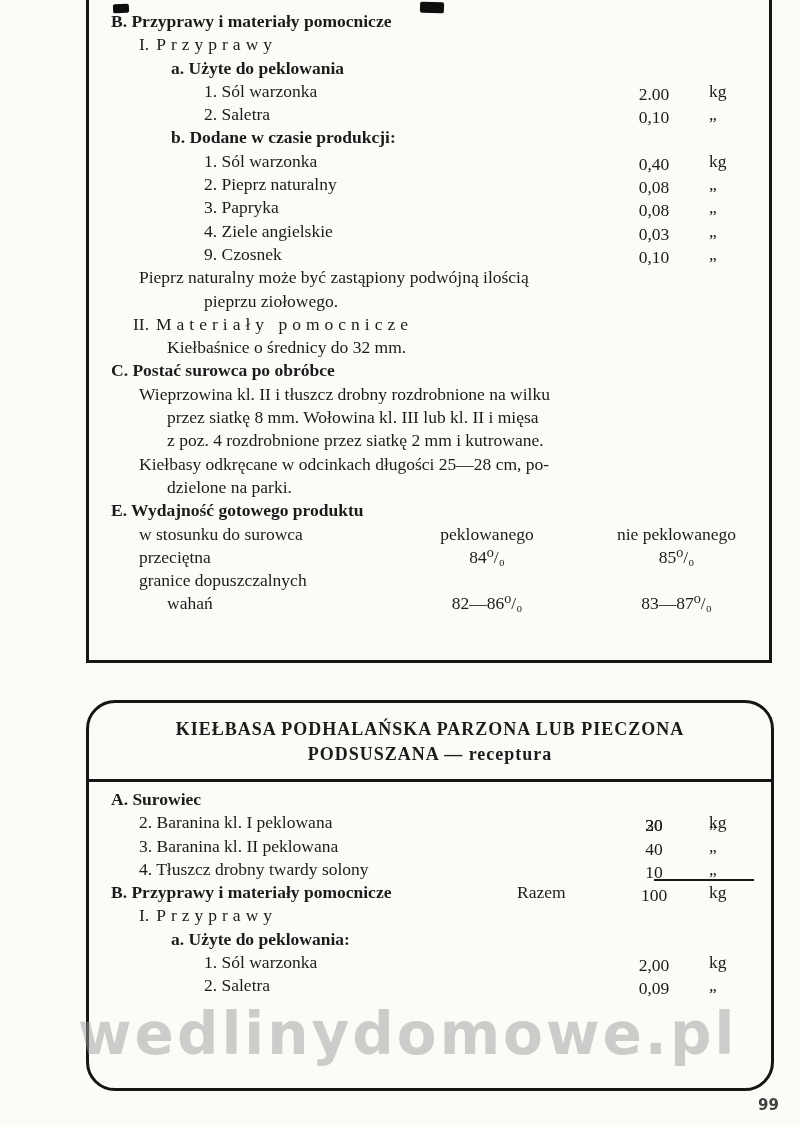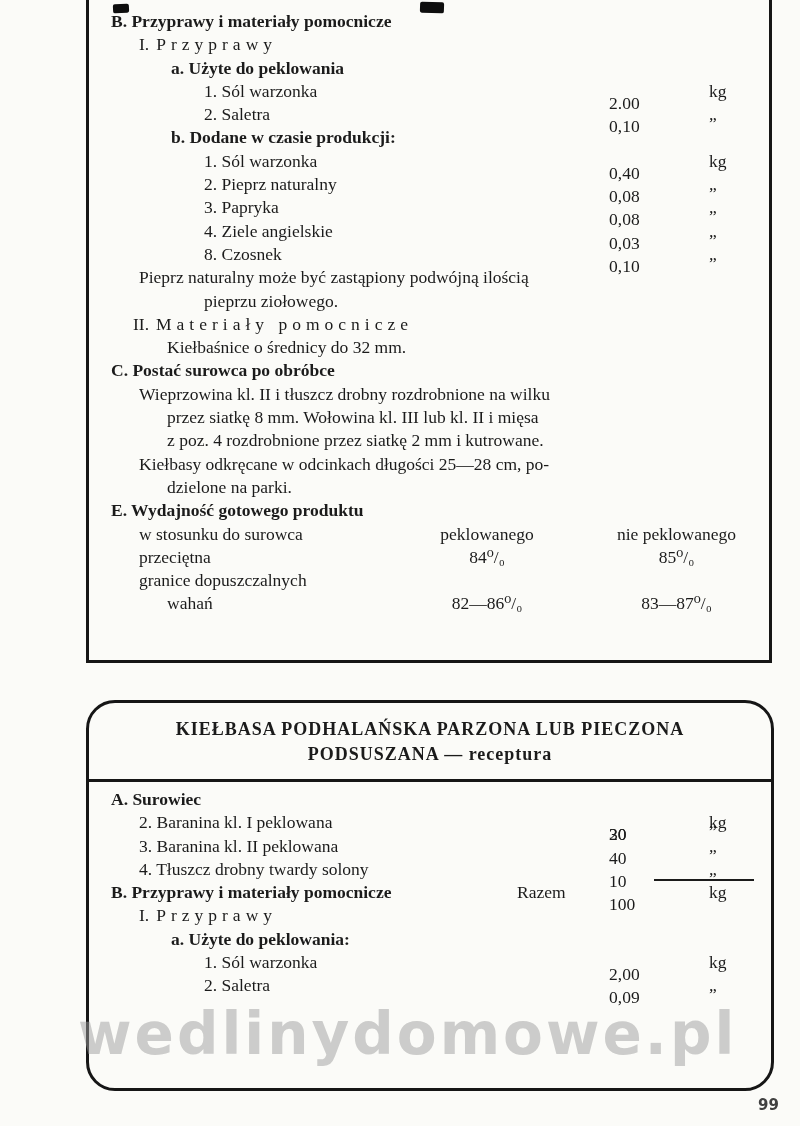--- a/index.html
+++ b/index.html
@@ -30,21 +30,21 @@
   .row { position:relative; white-space:nowrap; }
   .bold { font-weight:bold; }
   .ind0 { padding-left:2px; }
   .ind1 { padding-left:30px; }
   .ind1s { padding-left:24px; }
   .ind2 { padding-left:62px;font-weight:bold; }
   .ind2b { padding-left:58px; }
   .ind3 { padding-left:95px; }
   .spaced { letter-spacing:5px; margin-left:7px; }
 
-  .qty { position:absolute; left:500px; top:12px; width:90px; text-align:left; }
+  .qty { position:absolute; left:500px; top:3px; width:90px; text-align:center; }
   .unit { position:absolute; left:600px; top:0; }
   .sumline { position:absolute; left:545px; top:21px; width:100px; border-top:2px solid #1b1b1b; }
   .total-label { position:absolute; left:408px; top:0; }
 
   .ecol1 { position:absolute; left:288px; top:0; width:180px; text-align:center; }
   .ecol2 { position:absolute; left:480px; top:0; width:175px; text-align:center; }
 
   .box2-title {
     padding:14px 30px 12px 30px;
     text-align:center;
@@ -130,21 +130,21 @@
         <span>3. Papryka</span>
         <span class="qty">0,08</span>
         <span class="unit">„</span>
       </div>
       <div class="row ind3">
         <span>4. Ziele angielskie</span>
         <span class="qty">0,03</span>
         <span class="unit">„</span>
       </div>
       <div class="row ind3">
-        <span>8. Czosnek</span>
+        <span>9. Czosnek</span>
         <span class="qty">0,10</span>
         <span class="unit">„</span>
       </div>
 
       <div class="row ind1">
         <span>Pieprz naturalny może być zastąpiony podwójną ilością</span>
       </div>
       <div class="row ind3">
         <span>pieprzu ziołowego.</span>
       </div>

